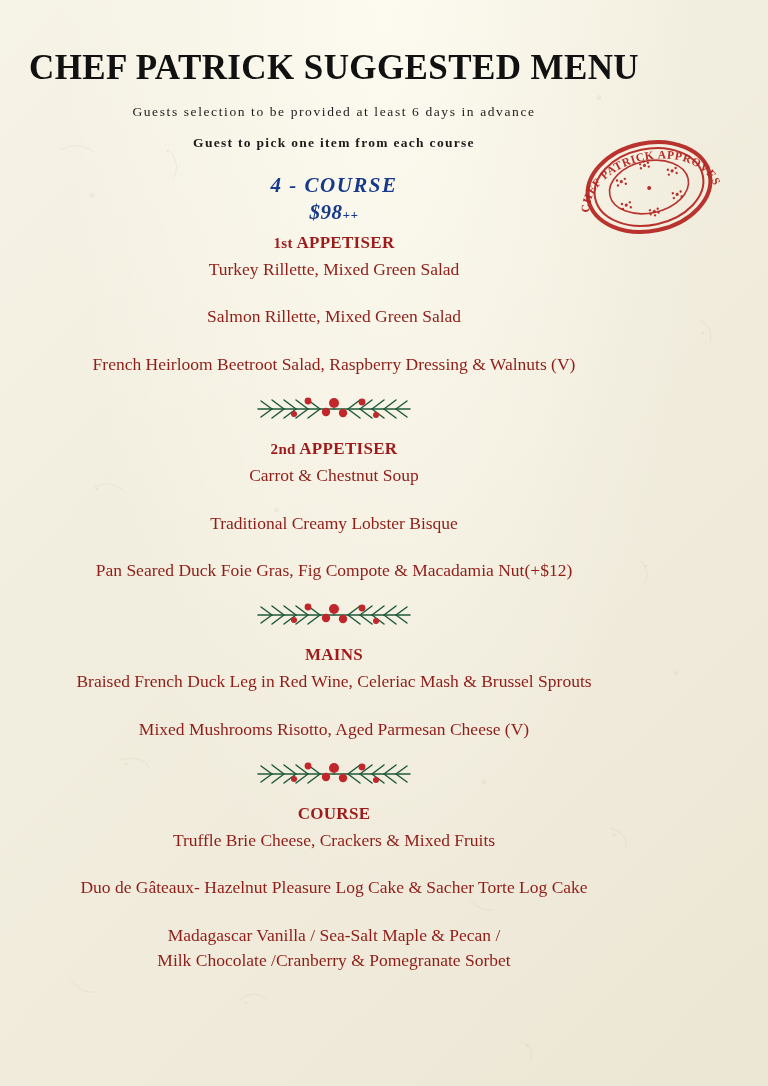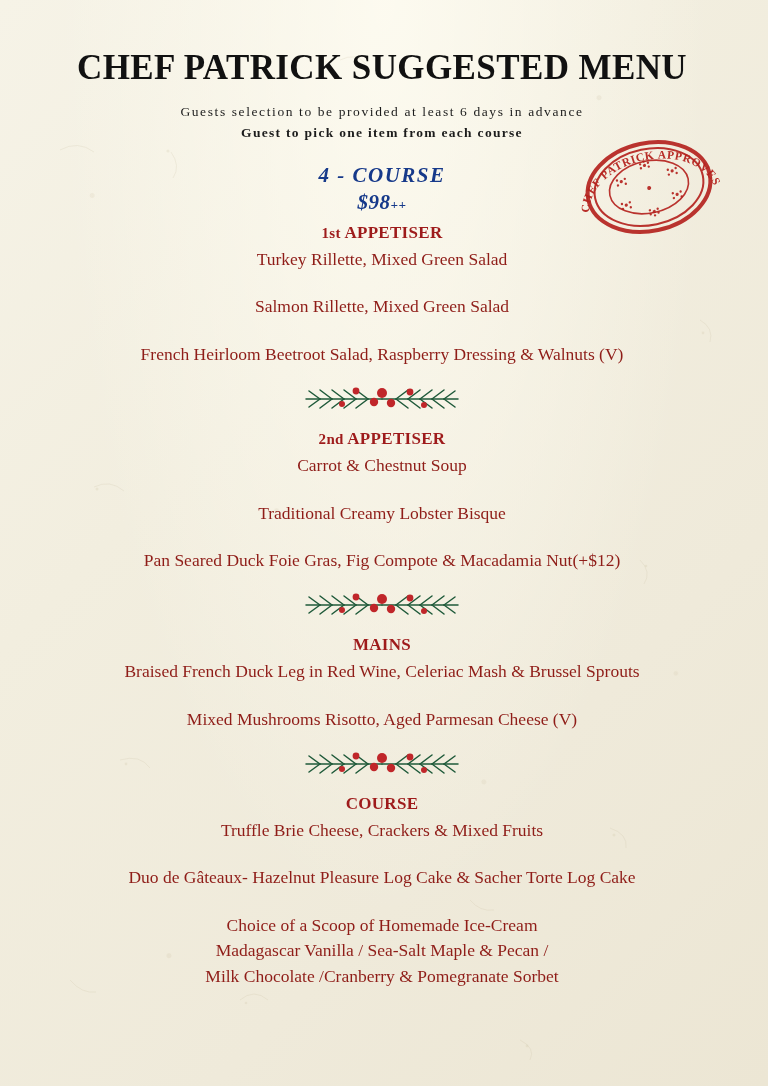--- a/index.html
+++ b/index.html
@@ -34,21 +34,20 @@
     position: absolute;
     inset: 0;
     opacity: 0.5;
     pointer-events: none;
   }
   .sheet {
     position: relative;
     width: 668px;
     height: 1086px;
     z-index: 2;
-    padding-left: 48px;
   }
   .title {
     text-align: center;
     font-family: "Liberation Serif", serif;
     font-weight: bold;
     font-size: 35px;
     letter-spacing: 0.4px;
     color: #111111;
     margin: 0;
     padding-top: 48px;
@@ -59,21 +58,21 @@
     letter-spacing: 1.6px;
     color: #1c1c1c;
     margin-top: 16px;
   }
   .subtitle2 {
     text-align: center;
     font-size: 13.5px;
     font-weight: bold;
     letter-spacing: 1.3px;
     color: #1c1c1c;
-    margin-top: 5px;
+    margin-top: 15px;
   }
   .course-line {
     text-align: center;
     color: #16398a;
     font-weight: bold;
     font-style: italic;
     font-size: 21px;
     letter-spacing: 1.5px;
     margin-top: 22px;
   }
@@ -292,21 +291,20 @@
     <div class="section-head">
       <span>COURSE</span>
     </div>
     <div class="item">
       <span>Truffle Brie Cheese, Crackers &amp; Mixed Fruits</span>
     </div>
     <div class="item">
       <span>Duo de Gâteaux- Hazelnut Pleasure Log Cake &amp; Sacher Torte Log Cake</span>
     </div>
     <div class="item">
-      <span>Choice of a Scoop of Homemade Ice-Cream</span>
       <span class="line2">Madagascar Vanilla / Sea-Salt Maple &amp; Pecan /</span>
       <span class="line2">Milk Chocolate /Cranberry &amp; Pomegranate Sorbet</span>
     </div>
   </div>
 
   <div class="stamp">
     <svg width="172" height="110" viewBox="0 0 172 110" aria-hidden="true">
       <defs>
         <path id="stamparc" d="M 22 72 A 64 44 0 0 1 150 72" fill="none"></path>
       </defs>

